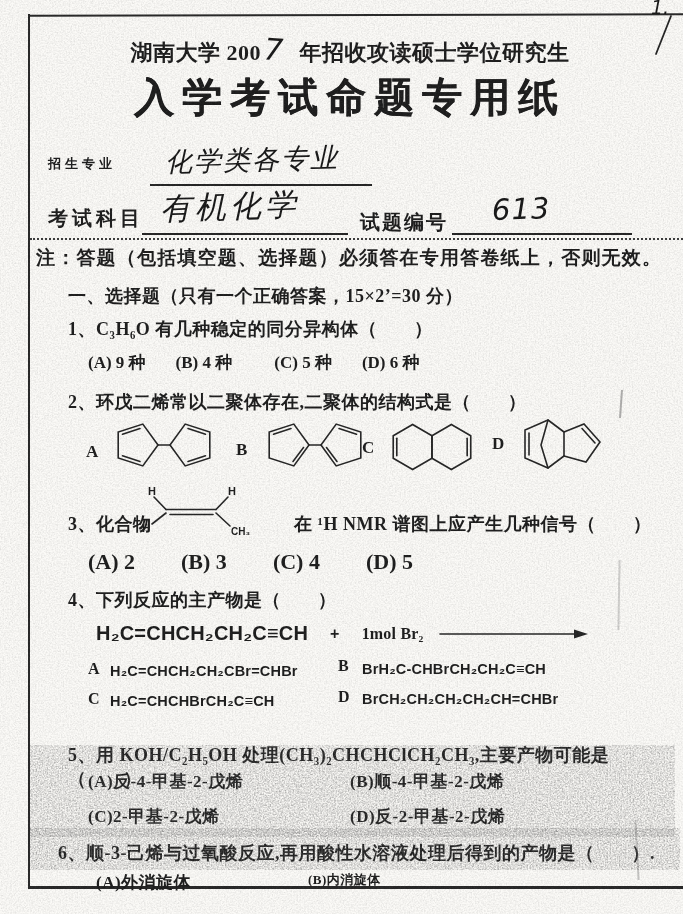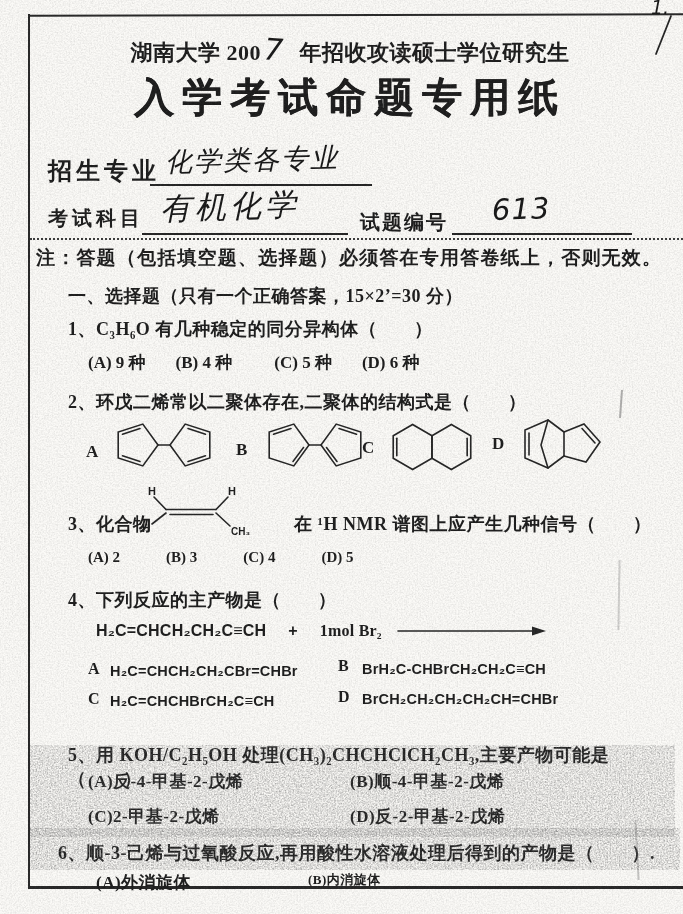--- a/index.html
+++ b/index.html
@@ -42,21 +42,21 @@
   <div class="abs hand" style="left:651px;top:-4px;font-size:19px;">1.</div>
   <svg class="abs" style="left:638px;top:6px;" width="45" height="55">
     <line x1="33" y1="10" x2="18" y2="48" style="stroke-width:1.8"></line>
   </svg>
 
   <div class="abs bold cjk" style="left:30px;top:32px;width:640px;text-align:center;font-size:22px;">
     <span>湖南大学 200</span><span class="hand" style="font-size:30px;font-weight:400;display:inline-block;transform:rotate(4deg);margin:0 16px 0 3px;">7</span><span>年招收攻读硕士学位研究生</span>
   </div>
   <div class="abs bold thick" style="left:30px;top:70px;width:640px;text-align:center;font-size:40px;letter-spacing:8px;">入学考试命题专用纸</div>
 
-  <div class="abs bold cjk" style="left:48px;top:155px;font-size:24px;letter-spacing:4px;">招生专业</div>
+  <div class="abs bold cjk" style="left:48px;top:155px;font-size:13px;letter-spacing:4px;">招生专业</div>
   <div class="abs underline" style="left:150px;top:184px;width:222px;"></div>
   <div class="abs hand" style="left:165px;top:142px;font-size:27px;transform:rotate(-1.5deg);letter-spacing:2px;">化学类各专业</div>
 
   <div class="abs bold cjk" style="left:48px;top:205px;font-size:20px;letter-spacing:4px;">考试科目</div>
   <div class="abs underline" style="left:142px;top:233px;width:206px;"></div>
   <div class="abs hand" style="left:160px;top:186px;font-size:31px;transform:rotate(-2deg);letter-spacing:4px;">有机化学</div>
 
   <div class="abs bold cjk" style="left:360px;top:209px;font-size:20px;letter-spacing:2px;">试题编号</div>
   <div class="abs underline" style="left:452px;top:233px;width:180px;"></div>
   <div class="abs hand" style="left:492px;top:192px;font-size:29px;transform:rotate(-2deg);letter-spacing:1px;">613</div>
@@ -122,30 +122,30 @@
     <line x1="30" y1="31" x2="16" y2="42"></line>
     <line x1="80" y1="27.5" x2="92" y2="15"></line>
     <line x1="80" y1="31" x2="94" y2="44"></line>
     <text x="12" y="13" font-size="11">H</text>
     <text x="6" y="50" font-size="11">H</text>
     <text x="92" y="13" font-size="11">H</text>
     <text x="95" y="53" font-size="10">CH₃</text>
   </svg>
   <div class="abs bold cjk" style="left:68px;top:512px;font-size:18px;">3、化合物</div>
   <div class="abs bold cjk" style="left:280px;top:512px;font-size:18px;margin-left:14px;">在 ¹H NMR  谱图上应产生几种信号（　　）</div>
-  <div class="abs opt-row bold" style="left:88px;top:549px;font-size:15px;gap:46px;">
+  <div class="abs opt-row bold" style="left:88px;top:549px;font-size:22px;gap:46px;">
     <span>(A) 2</span>
     <span>(B) 3</span>
     <span>(C) 4</span>
     <span>(D) 5</span>
   </div>
 
   <div class="abs bold cjk" style="left:68px;top:588px;font-size:18px;">4、下列反应的主产物是（　　）</div>
   <div class="abs" style="left:96px;top:622px;display:flex;align-items:center;">
-    <span class="formula" style="font-size:16px;">H₂C=CHCH₂CH₂C≡CH</span>
+    <span class="formula" style="font-size:20px;">H₂C=CHCH₂CH₂C≡CH</span>
     <span class="formula" style="font-size:16px;margin:0 22px;">+</span>
     <span class="formula" style="font-size:16px;font-family:'Liberation Serif',serif;font-weight:bold;">1mol Br₂</span>
     <svg style="margin-left:14px;" width="150" height="12">
       <line x1="2" y1="6" x2="137" y2="6"></line>
       <polygon class="head" points="136,1.5 150,6 136,10.5"></polygon>
     </svg>
   </div>
   <div class="abs" style="left:88px;top:660px;font-size:16px;font-weight:bold;font-family:'Liberation Serif',serif;">A</div>
   <div class="abs formula" style="left:110px;top:663px;font-size:14.5px;">H₂C=CHCH₂CH₂CBr=CHBr</div>
   <div class="abs" style="left:338px;top:657px;font-size:16px;font-weight:bold;font-family:'Liberation Serif',serif;">B</div>

